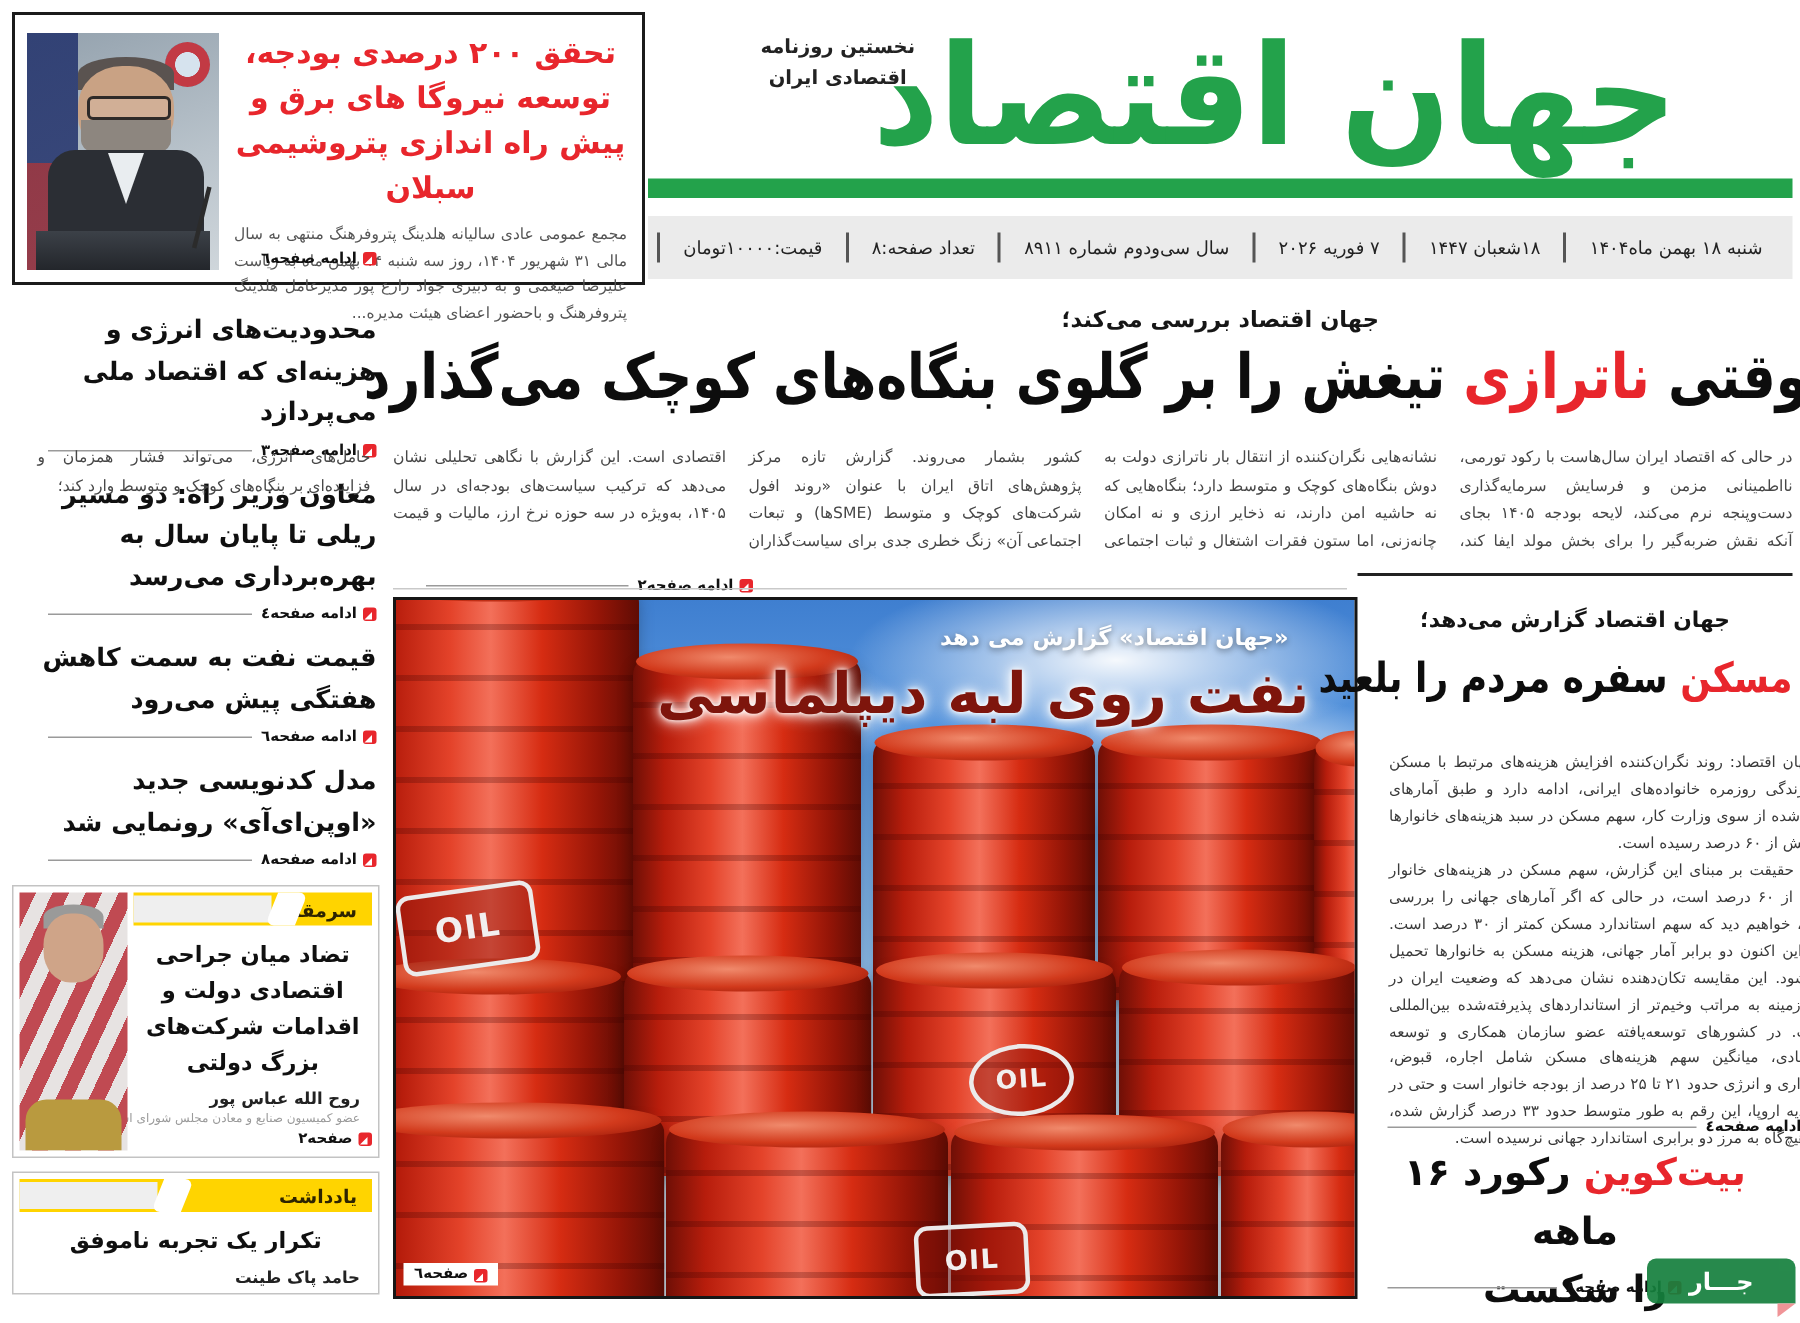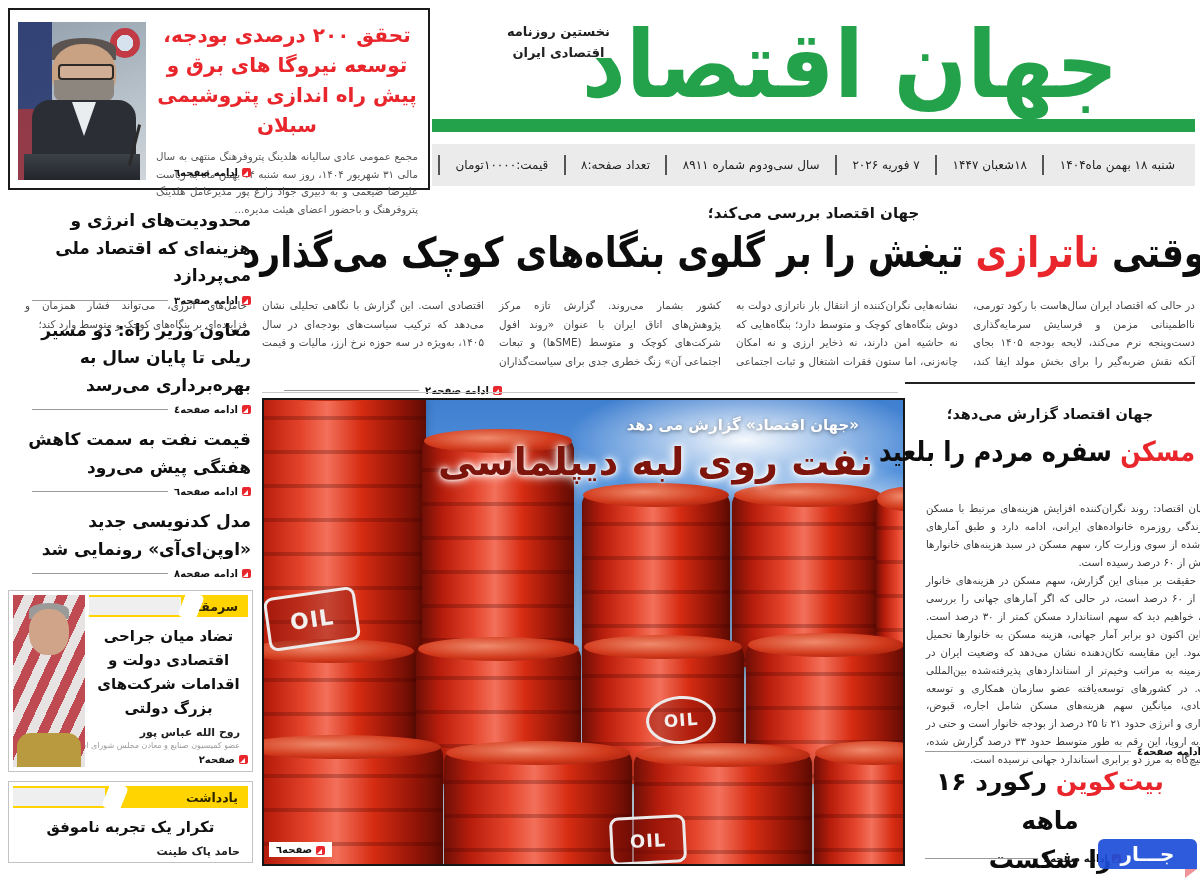--- a/index.html
+++ b/index.html
@@ -98,22 +98,22 @@
   .h-head{position:absolute;left:905px;top:438px;width:290px;text-align:center;font-size:24px;font-weight:900;white-space:nowrap;color:#0d0d0d;transform:scaleY(1.15);}
   .h-head .red{color:#e8262c;}
   .h-body{position:absolute;left:903px;top:500px;width:293px;font-size:10.2px;line-height:1.76;text-align:justify;color:#3a3a3a;padding-left:23px;}
   .h-body p{margin:0;text-indent:9px;}
   .h-more{position:absolute;left:903px;top:741px;width:293px;}
   .btc-head{position:absolute;left:905px;top:763px;width:290px;text-align:center;font-size:25px;font-weight:900;line-height:1.55;color:#0d0d0d;}
   .btc-head .red{color:#e8262c;}
   .btc-more{position:absolute;left:903px;top:848px;width:200px;}
 
   
-  .jaaar{position:absolute;left:1098px;top:839px;width:99px;height:30px;background:#1d4ed8;border-radius:6px 6px 0 6px;
-    display:flex;align-items:center;justify-content:center;color:#fff;font-size:20px;font-weight:bold;opacity:.92;}
+  .jaaar{position:absolute;left:1098px;top:839px;width:99px;height:30px;background:#15803d;border-radius:6px 6px 0 6px;
+    display:flex;align-items:center;justify-content:center;color:#fff;font-size:16px;font-weight:bold;opacity:.92;}
   .jaaar::after{content:"";position:absolute;right:0;bottom:-9px;border-style:solid;border-width:9px 12px 0 0;border-color:#ef8b8f transparent transparent transparent;}
 </style>
 </head>
 <body>
 
 <div class="tl-box">
   <div class="tl-photo">
     <div class="tl-flag"></div>
     <div class="tl-emblem"></div>
     <div class="tl-hair"></div>

